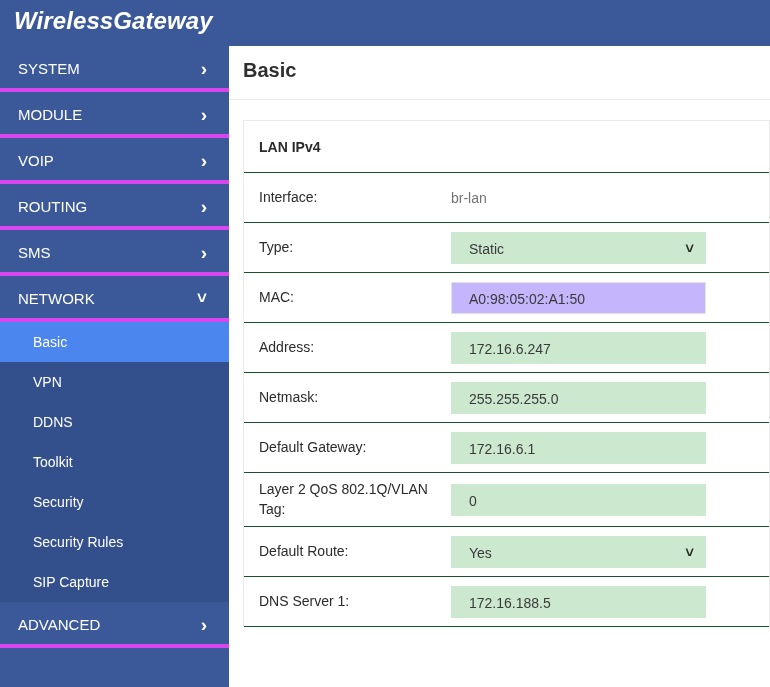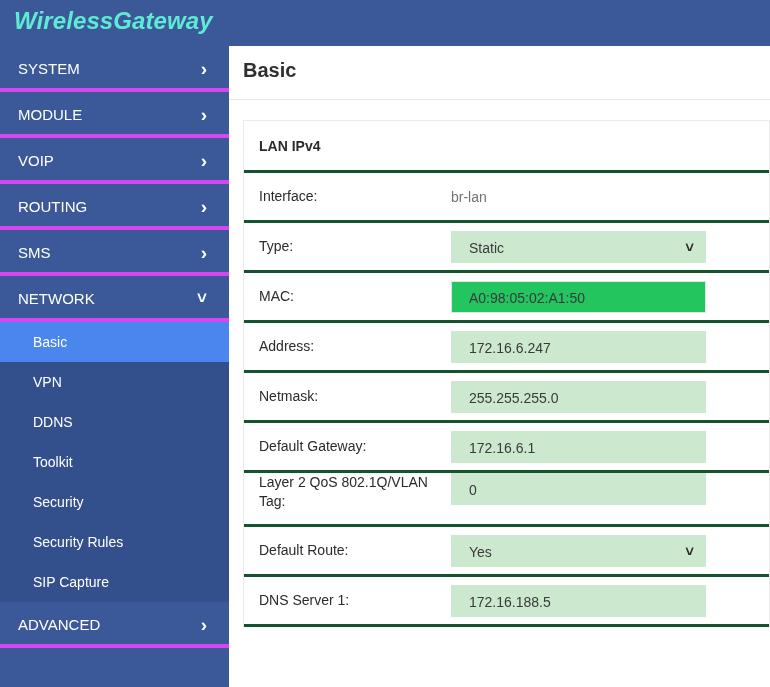--- a/index.html
+++ b/index.html
@@ -16,21 +16,21 @@
     position: absolute; top: 0; left: 0;
     width: 770px; height: 46px;
     background: #3b5998;
   }
   #brand {
     position: absolute;
     left: 14px; top: 7px;
     font-size: 24px;
     font-weight: bold;
     font-style: italic;
-    color: #5eead4;
+    color: #ffffff;
     letter-spacing: 0.1px;
     white-space: nowrap;
   }
 
   
   #sidebar {
     position: absolute;
     top: 46px; left: 0;
     width: 229px; height: 641px;
     background: #3b5998;
@@ -102,25 +102,25 @@
     width: 527px;
     border: 1px solid #eaeaea;
     border-bottom: none;
     background: #ffffff;
   }
   .row {
     position: relative;
     display: flex;
     align-items: center;
     min-height: 50px;
-    border-bottom: 3px solid #14532d;
+    border-bottom: 1px solid #14532d;
     padding-left: 15px;
   }
   .row.section { min-height: 52px; }
-  .row.tall { min-height: 54px; align-items: flex-start; }
+  .row.tall { min-height: 54px; align-items: center; }
 
   .lbl {
     width: 192px;
     flex: 0 0 192px;
     font-size: 14px;
     font-weight: normal;
     color: #2b2b2b;
     line-height: 1.38;
     padding-right: 8px;
   }
@@ -141,21 +141,21 @@
     line-height: 32px;
     font-size: 14px;
     color: #3a3a3a;
     padding-left: 17px;
     background: #cce9cf;
     border: 1px solid transparent;
     white-space: nowrap;
     overflow: hidden;
   }
   .field.plainbox {
-    background: #22c55e;
+    background: #c4b5fd;
     border: 1px solid #e3e3e3;
   }
   .field.select { padding-right: 34px; cursor: pointer; }
   .field .selchev {
     position: absolute;
     right: 11px; top: 0;
     line-height: 32px;
     font-size: 15px;
     font-weight: bold;
     color: #2b2b2b;

